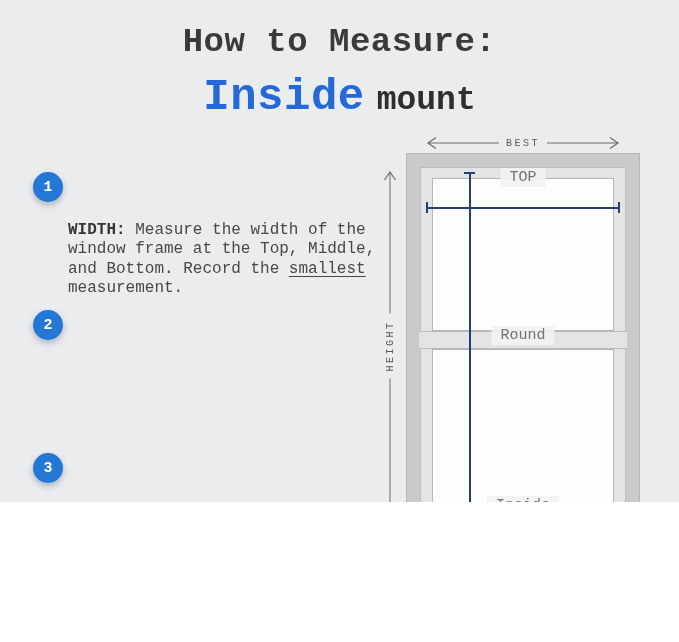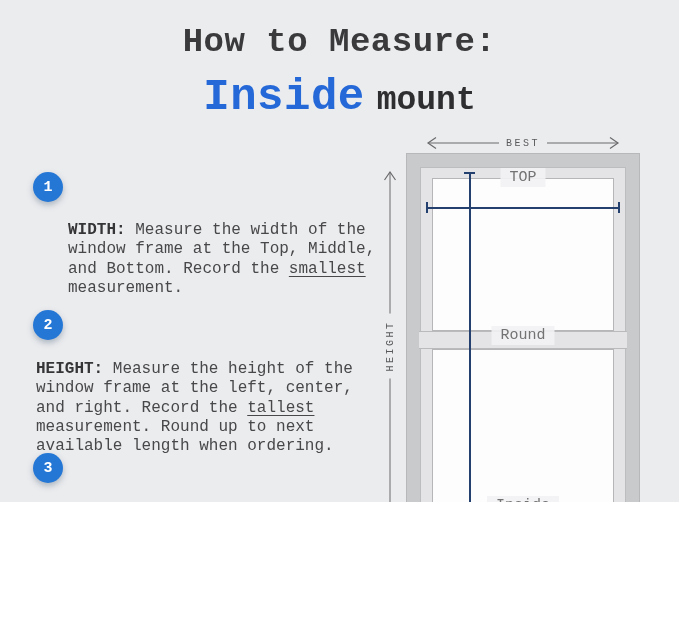--- a/index.html
+++ b/index.html
@@ -157,21 +157,20 @@
 
   <div class="title-block">
     <div class="title-line1">How to Measure:</div>
     <div class="title-line2"><span class="title-highlight">Inside</span><span class="title-suffix">mount</span></div>
   </div>
 
   <div class="step-badge badge-1">1</div>
   <p class="step-text step-text-1"><span class="seg-bold">WIDTH: </span><span>Measure the width of the window frame at the Top, Middle, and Bottom. Record the </span><span class="seg-underline">smallest</span><span> measurement.</span></p>
 
   <div class="step-badge badge-2">2</div>
-  <p class="step-text step-text-2"><span class="seg-bold">HEIGHT: </span><span>Measure the height of the window frame at the left, center, and right. Record the </span><span class="seg-underline">tallest</span><span> measurement. Round up to next available length when ordering.</span></p>
 
   <div class="step-badge badge-3">3</div>
 
   <div class="diagram">
 
     <div class="dim-arrow width-arrow">
       <svg width="194" height="14" viewBox="0 0 194 14">
         <line x1="2" y1="7" x2="192" y2="7" stroke="#6a6a6c" stroke-width="1"></line>
         <path d="M10,1.5 L2,7 L10,12.5" fill="none" stroke="#6a6a6c" stroke-width="1.2"></path>
         <path d="M184,1.5 L192,7 L184,12.5" fill="none" stroke="#6a6a6c" stroke-width="1.2"></path>

